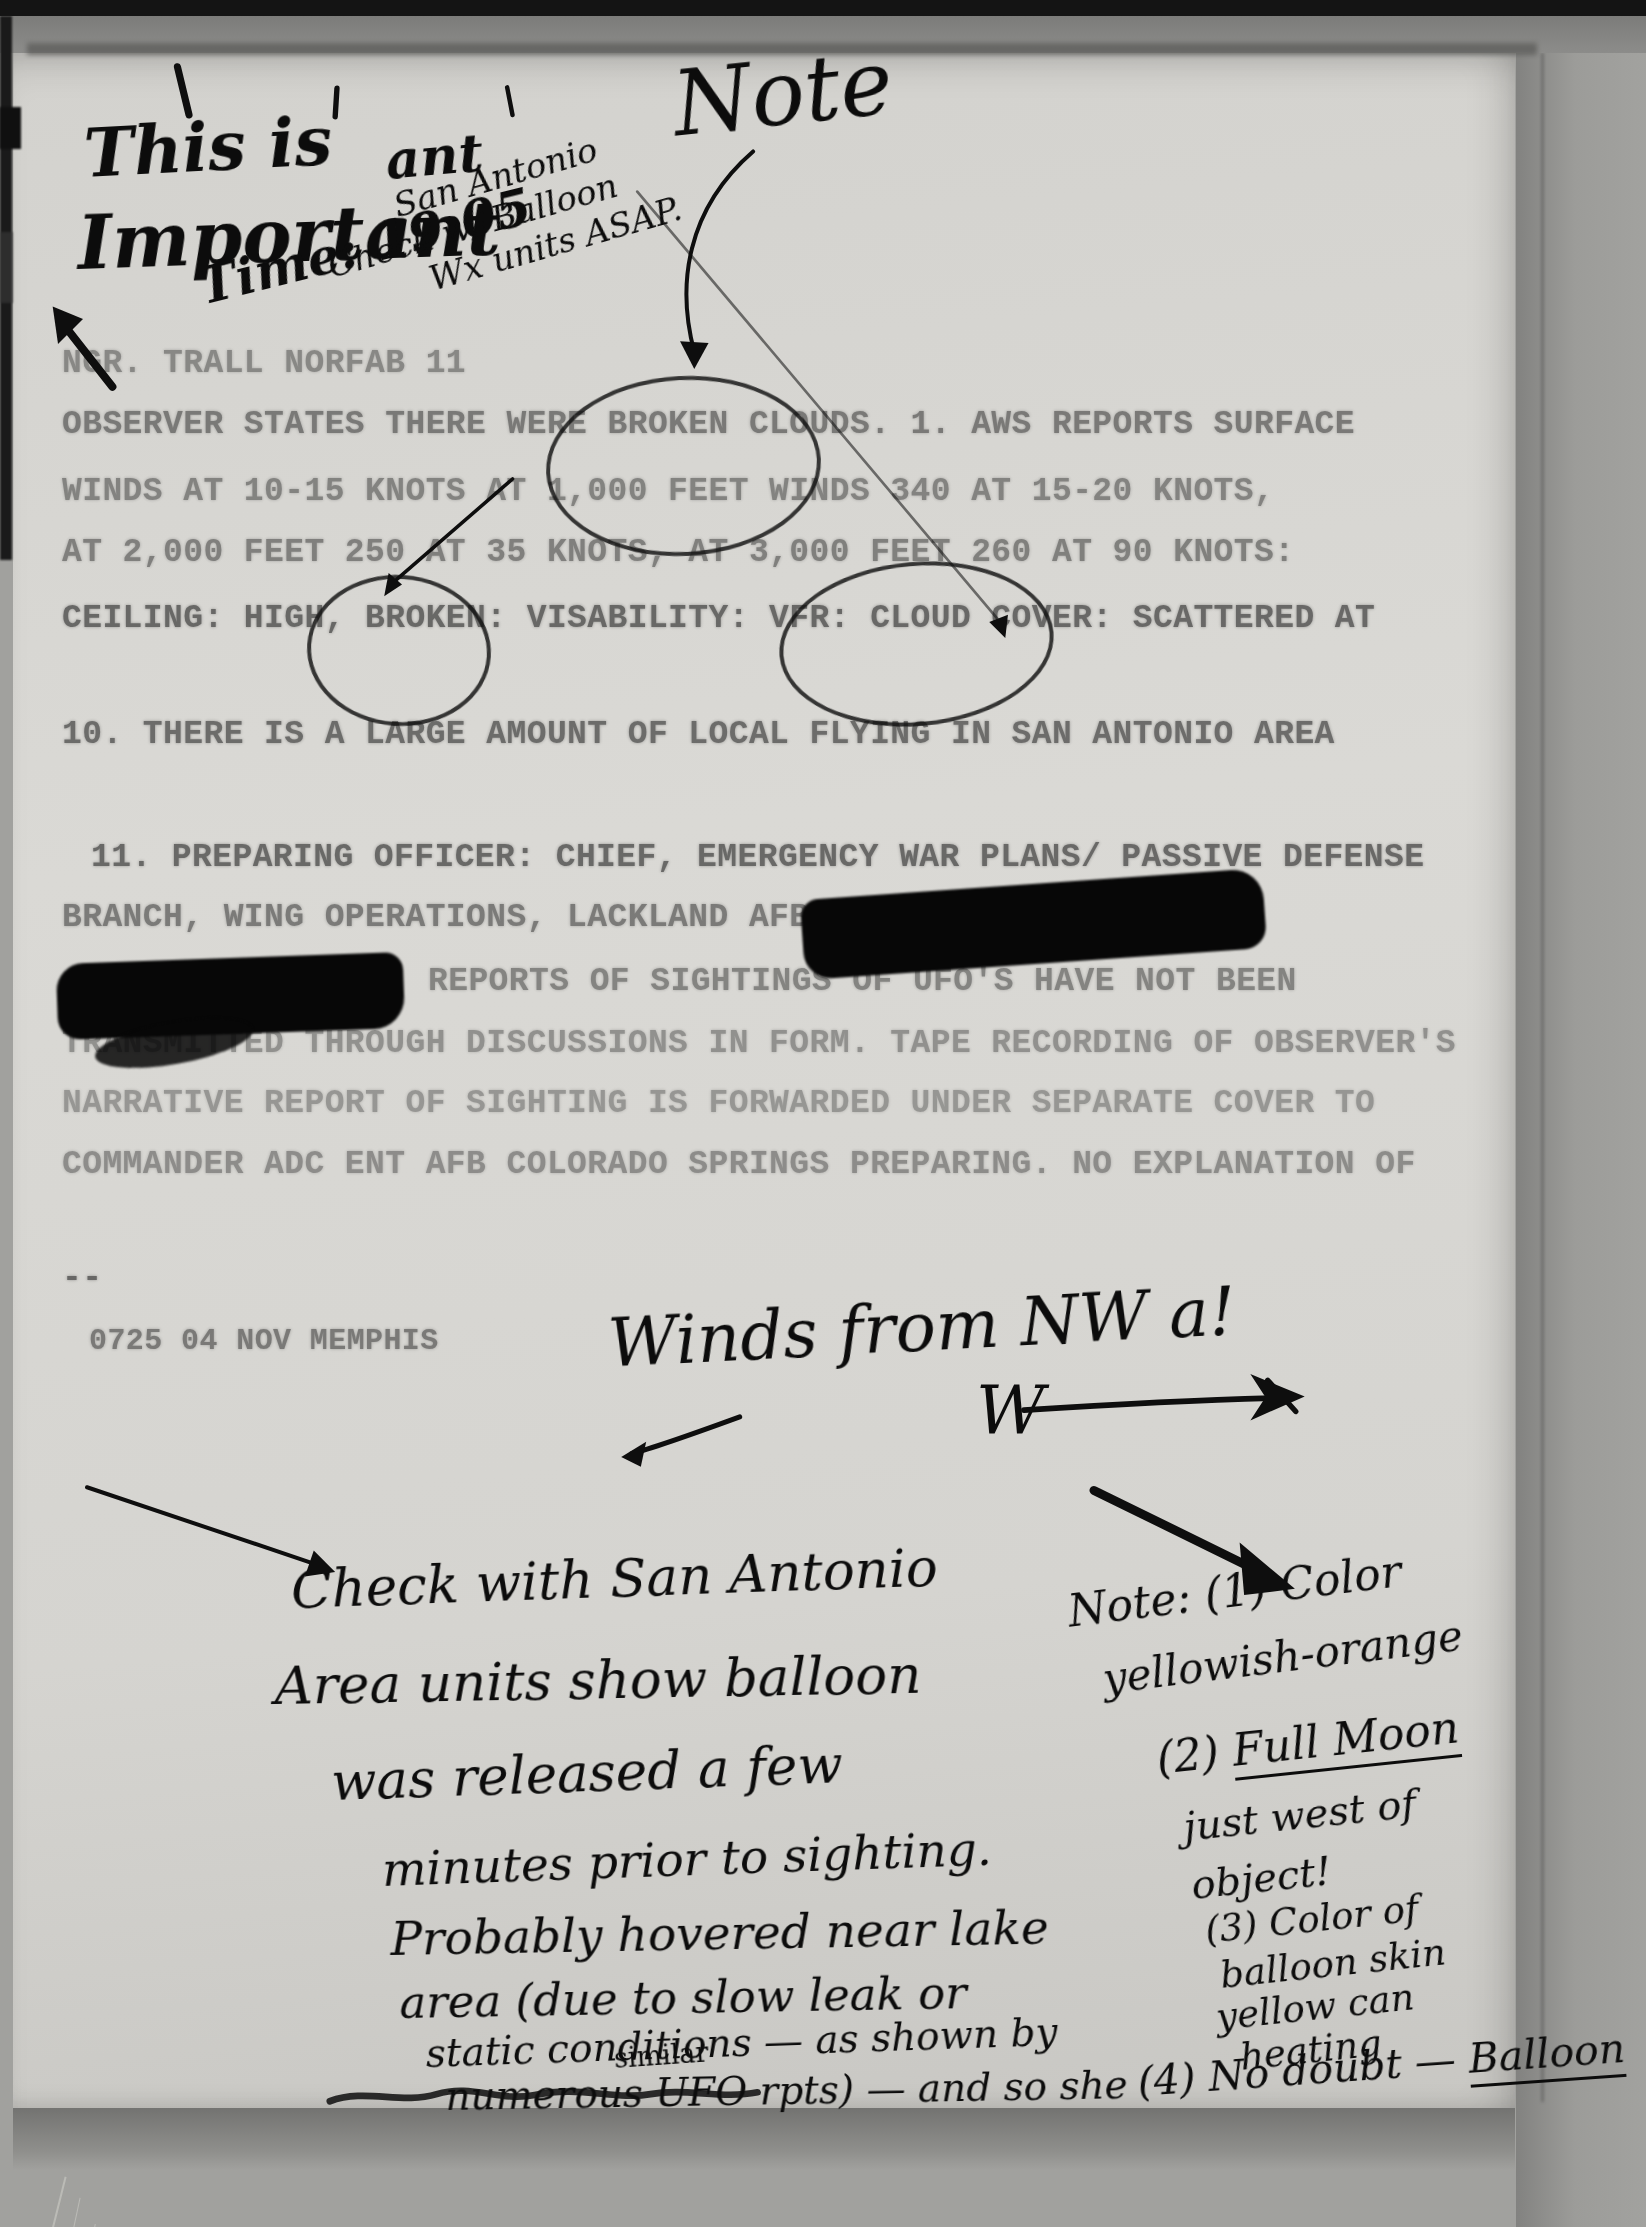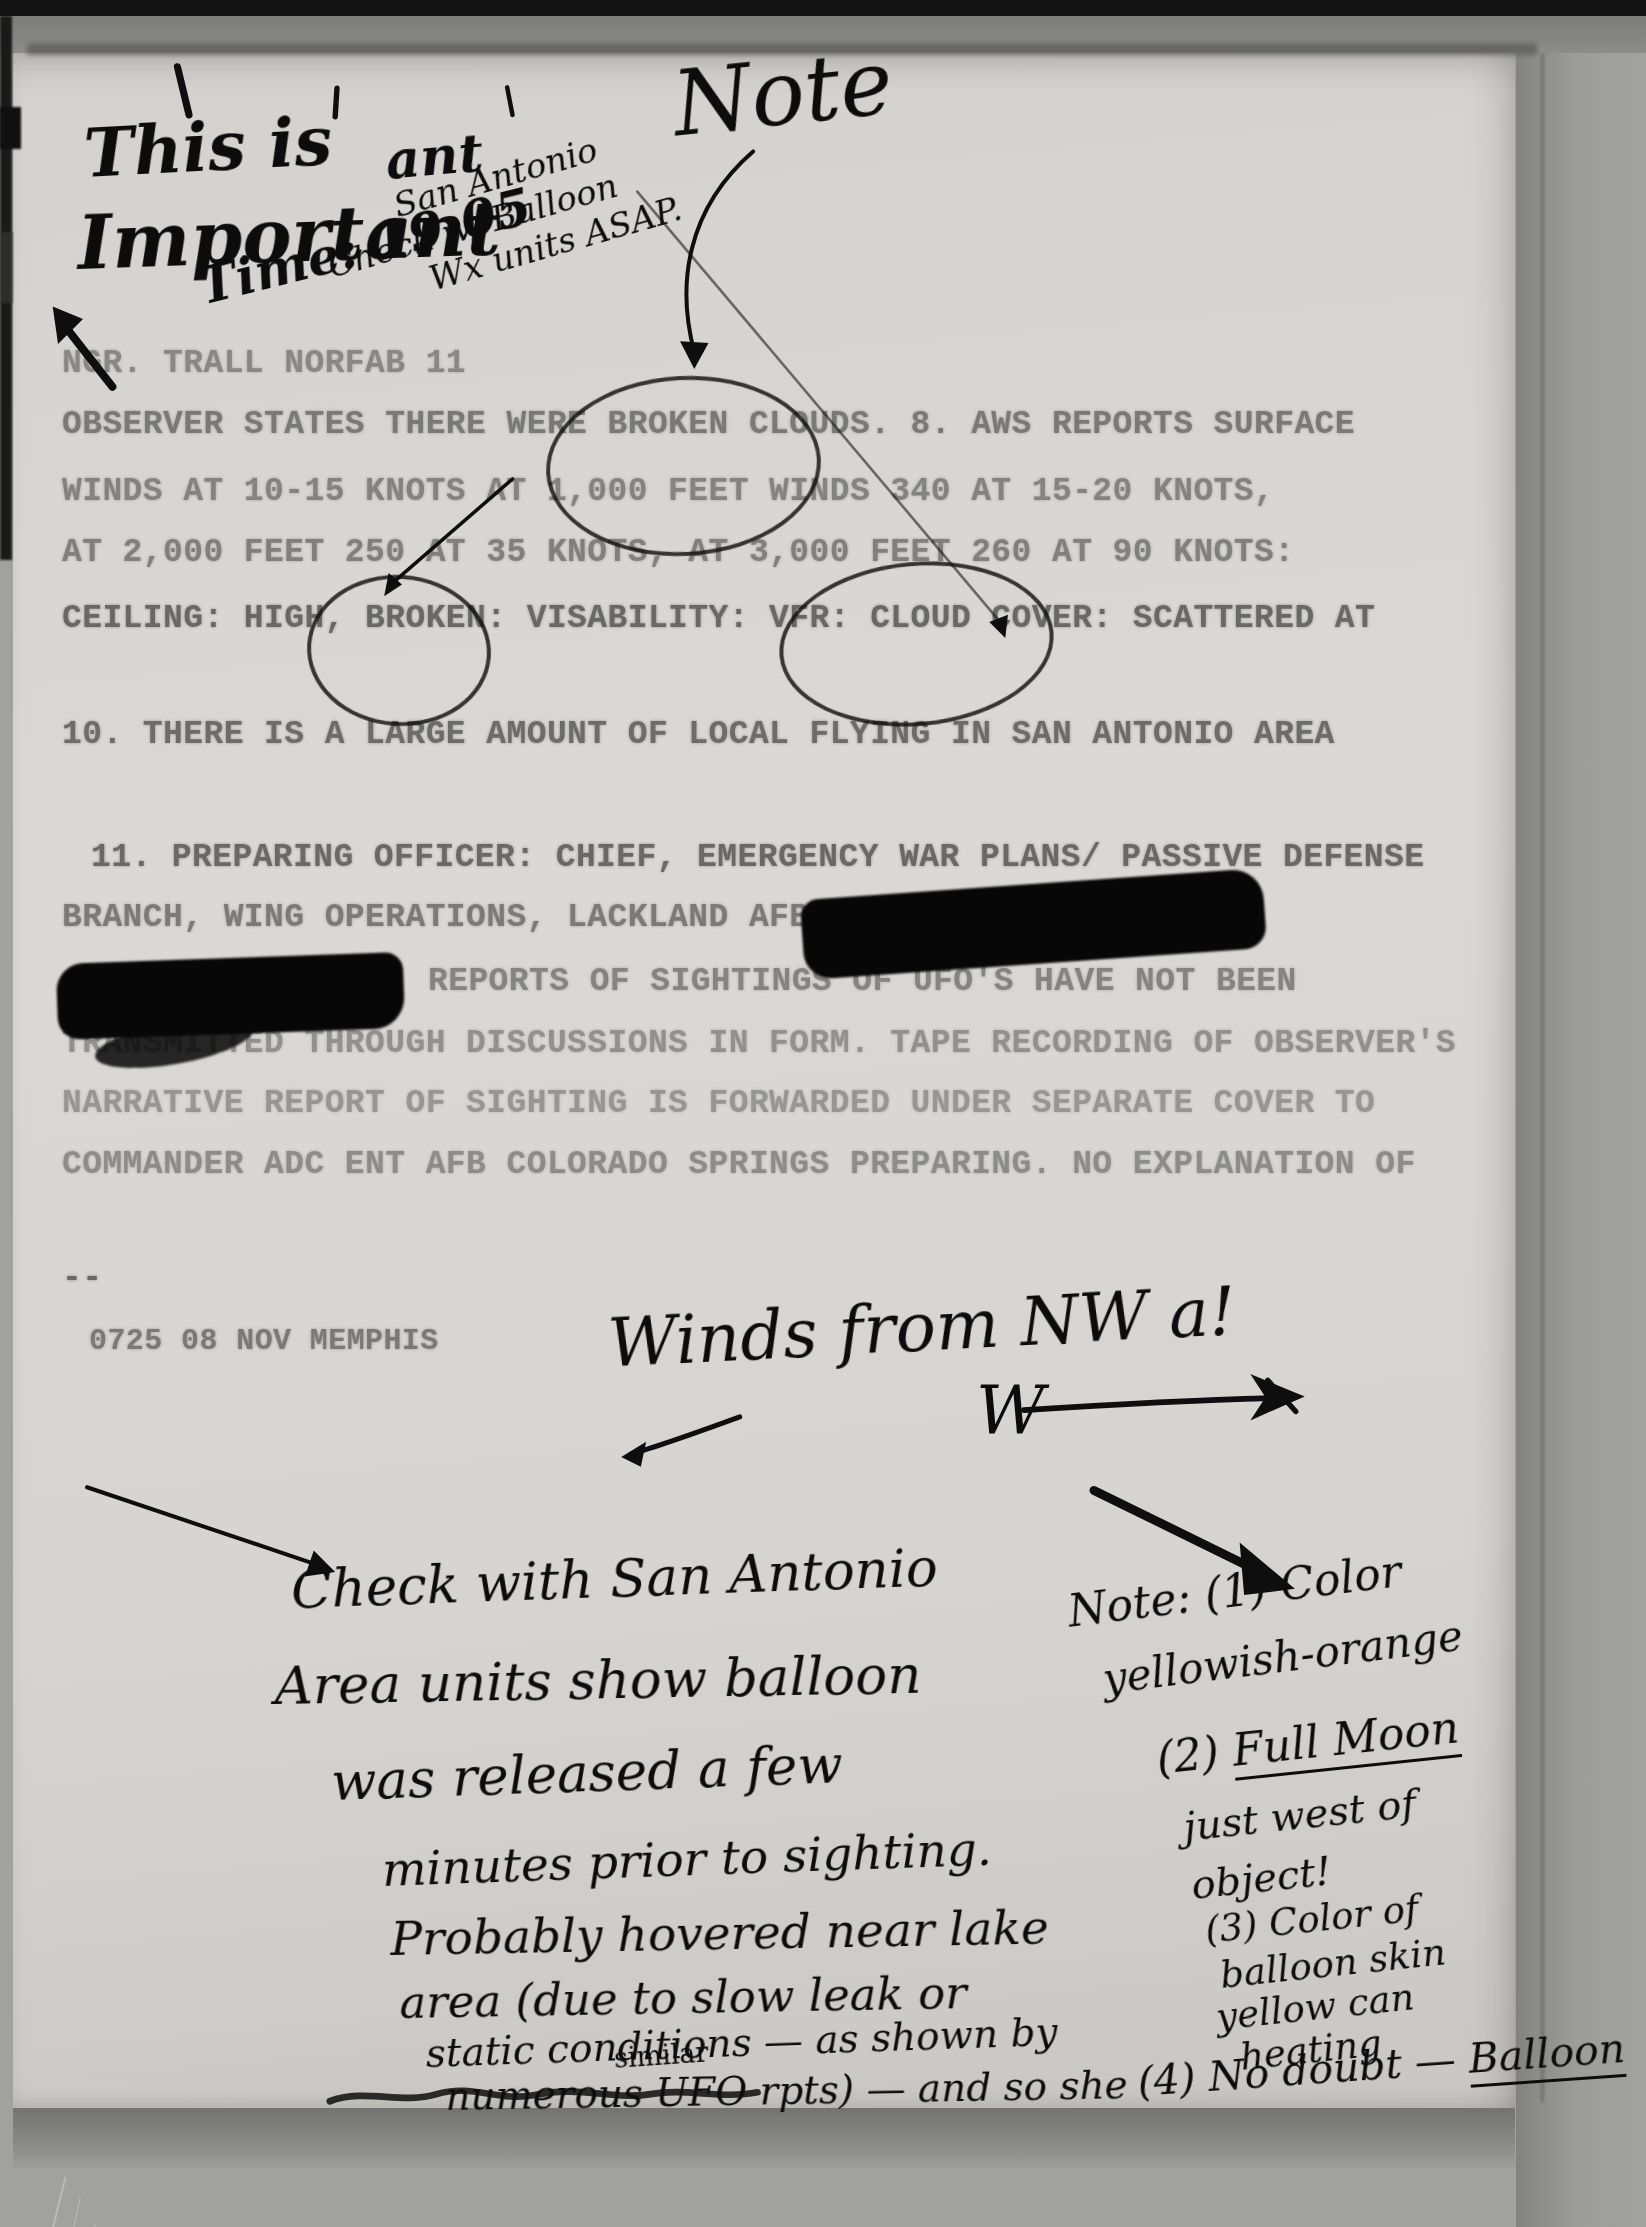--- a/index.html
+++ b/index.html
@@ -57,33 +57,33 @@
   <div class="below-paper-shadow"></div>
 
   <div class="left-strip"></div>
   <div class="left-nub1"></div>
   <div class="left-nub2"></div>
   <div class="scratch" style="left:42px;top:2174px;width:1.8px;height:187px;transform:rotate(14deg);"></div>
   <div class="scratch" style="left:62px;top:2196px;width:1.3px;height:169px;transform:rotate(12deg);"></div>
   <div class="scratch" style="left:82px;top:2223px;width:1.3px;height:147px;transform:rotate(10deg);"></div>
 
   <div class="typed" style="top:345px;opacity:.42;">NGR. TRALL NORFAB 11</div>
-  <div class="typed" style="top:406px;opacity:.5;">OBSERVER STATES THERE WERE BROKEN CLOUDS. 8. AWS REPORTS SURFACE</div>
+  <div class="typed" style="top:406px;opacity:.5;">OBSERVER STATES THERE WERE BROKEN CLOUDS. 1. AWS REPORTS SURFACE</div>
   <div class="typed" style="top:473px;opacity:.45;">WINDS AT 10-15 KNOTS AT 1,000 FEET WINDS 340 AT 15-20 KNOTS,</div>
   <div class="typed" style="top:534px;opacity:.47;">AT 2,000 FEET 250 AT 35 KNOTS, AT 3,000 FEET 260 AT 90 KNOTS:</div>
   <div class="typed" style="top:600px;opacity:.6;">CEILING: HIGH, BROKEN: VISABILITY: VFR: CLOUD COVER: SCATTERED AT</div>
   <div class="typed" style="top:716px;opacity:.58;">10. THERE IS A LARGE AMOUNT OF LOCAL FLYING IN SAN ANTONIO AREA</div>
   <div class="typed" style="top:839px;opacity:.6;margin-left:29px;">11. PREPARING OFFICER: CHIEF, EMERGENCY WAR PLANS/ PASSIVE DEFENSE</div>
   <div class="typed" style="top:899px;opacity:.5;">BRANCH, WING OPERATIONS, LACKLAND AFB,</div>
   <div class="typed" style="top:963px;left:428px;opacity:.45;">REPORTS OF SIGHTINGS OF UFO'S HAVE NOT BEEN</div>
   <div class="typed" style="top:1025px;opacity:.38;">TRANSMITTED THROUGH DISCUSSIONS IN FORM. TAPE RECORDING OF OBSERVER'S</div>
   <div class="typed" style="top:1085px;opacity:.35;">NARRATIVE REPORT OF SIGHTING IS FORWARDED UNDER SEPARATE COVER TO</div>
   <div class="typed" style="top:1146px;opacity:.4;">COMMANDER ADC ENT AFB COLORADO SPRINGS PREPARING. NO EXPLANATION OF</div>
   <div class="typed" style="top:1260px;opacity:.6;">--</div>
-  <div class="typed" style="top:1324px;left:89px;font-size:30px;opacity:.5;">0725 08 NOV MEMPHIS</div>
+  <div class="typed" style="top:1324px;left:89px;font-size:30px;opacity:.5;">0725 04 NOV MEMPHIS</div>
 
   <div class="redact" style="left:802px;top:884px;width:463px;height:80px;transform:rotate(-4deg);border-radius:18px 31px 22px 27px;"></div>
   <div class="redact" style="left:57px;top:958px;width:347px;height:76px;transform:rotate(-2deg);border-radius:27px 18px 31px 22px;"></div>
   <div class="redact" style="left:94px;top:1022px;width:160px;height:42px;transform:rotate(-10deg);border-radius:50%;opacity:.85;"></div>
 
   <div class="oval" style="left:546px;top:376px;width:267px;height:172px;transform:rotate(-3deg);"></div>
   <div class="oval" style="left:307px;top:575px;width:176px;height:143px;transform:rotate(4deg);"></div>
   <div class="oval" style="left:779px;top:562px;width:267px;height:156px;transform:rotate(-5deg);"></div>
 
   <div class="hand" style="left:668px;top:53px;font-size:89px;transform:rotate(-6deg);">Note</div>

